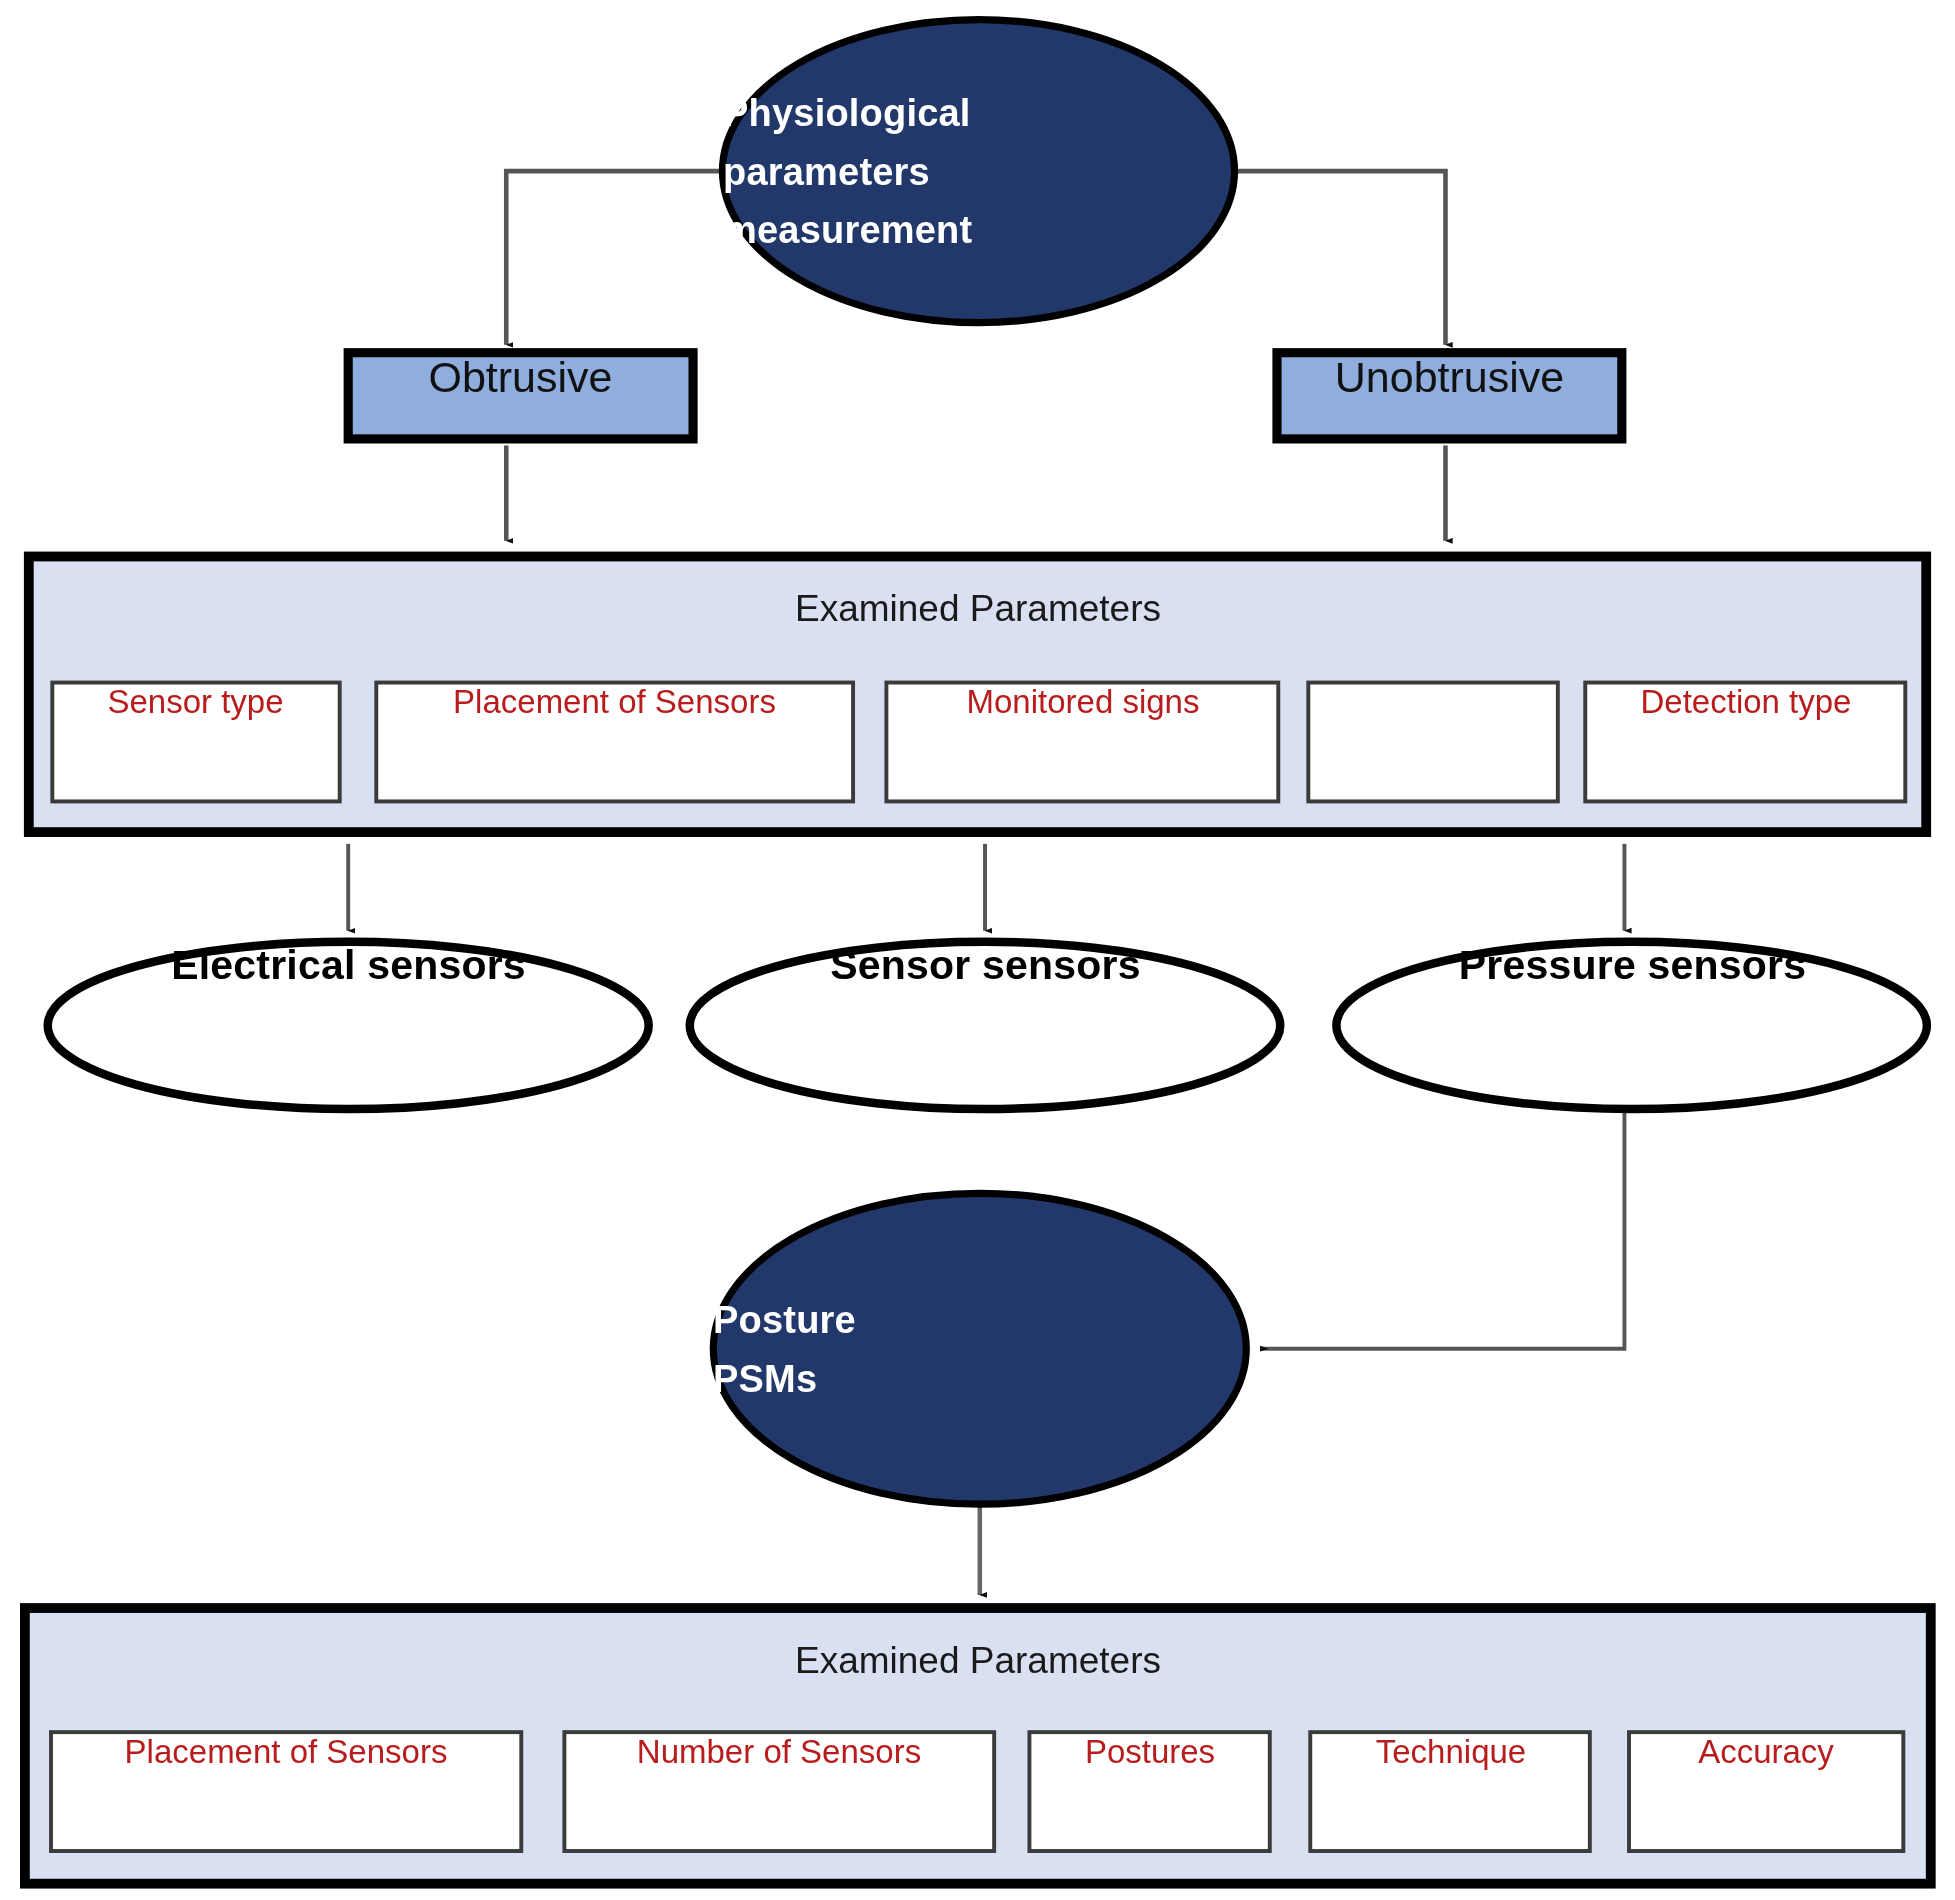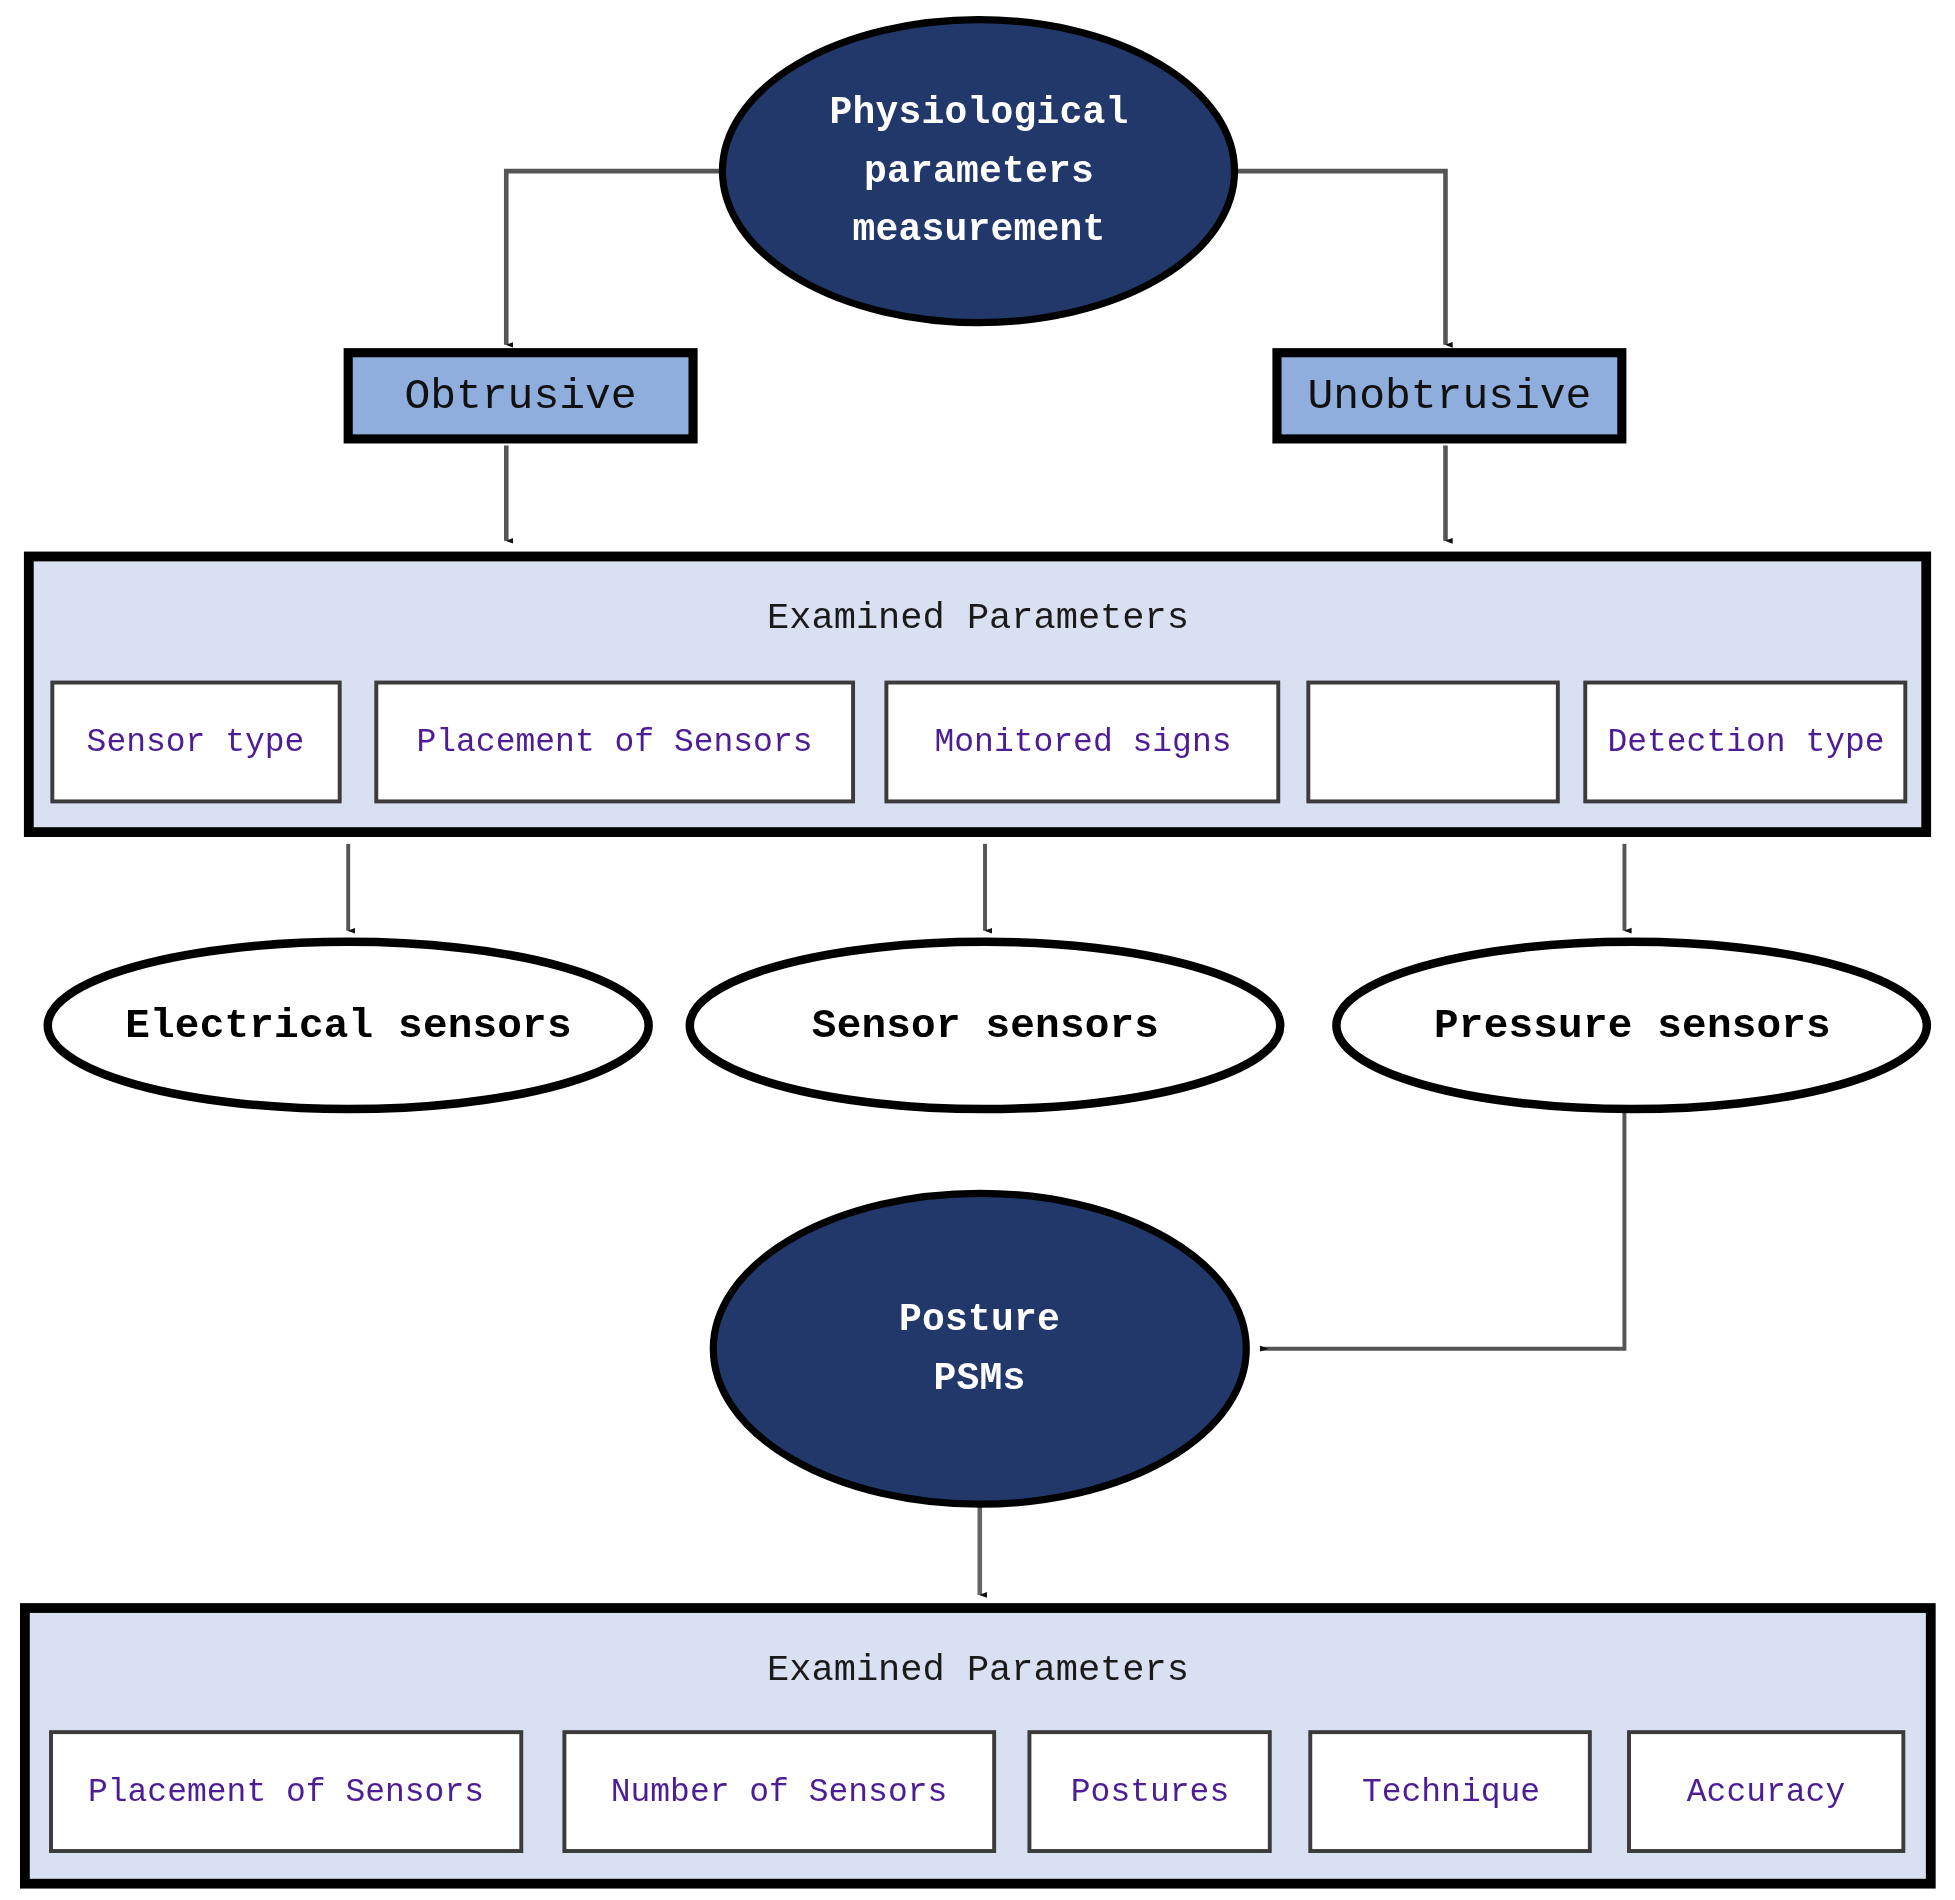--- a/index.html
+++ b/index.html
@@ -20,25 +20,24 @@
   svg.layer {
     position: absolute;
     top: 0;
     left: 0;
     width: 1955px;
     height: 1900px;
   }
   .node-text {
     position: absolute;
     display: flex;
-    align-items: center;
+    align-items: flex-start;
     justify-content: center;
     text-align: center;
     pointer-events: none;
-    font-family: Liberation Mono, monospace;
   }
   .txt-ellipse-dark {
     color: #ffffff;
     font-weight: bold;
     font-size: 38px;
     line-height: 1.55;
     letter-spacing: 0.2px;
   }
   .txt-ellipse-white {
     color: #000000;
@@ -50,21 +49,21 @@
     color: #111111;
     font-weight: normal;
     font-size: 43px;
   }
   .txt-panel-title {
     color: #1a1a1a;
     font-weight: normal;
     font-size: 37px;
   }
   .txt-param-box {
-    color: #4c1d95;
+    color: #b91c1c;
     font-weight: normal;
     font-size: 33px;
   }
 </style>
 </head>
 <body>
 
 <div id="diagram-root">
 
   <svg class="layer" viewBox="0 0 2993 2909">

